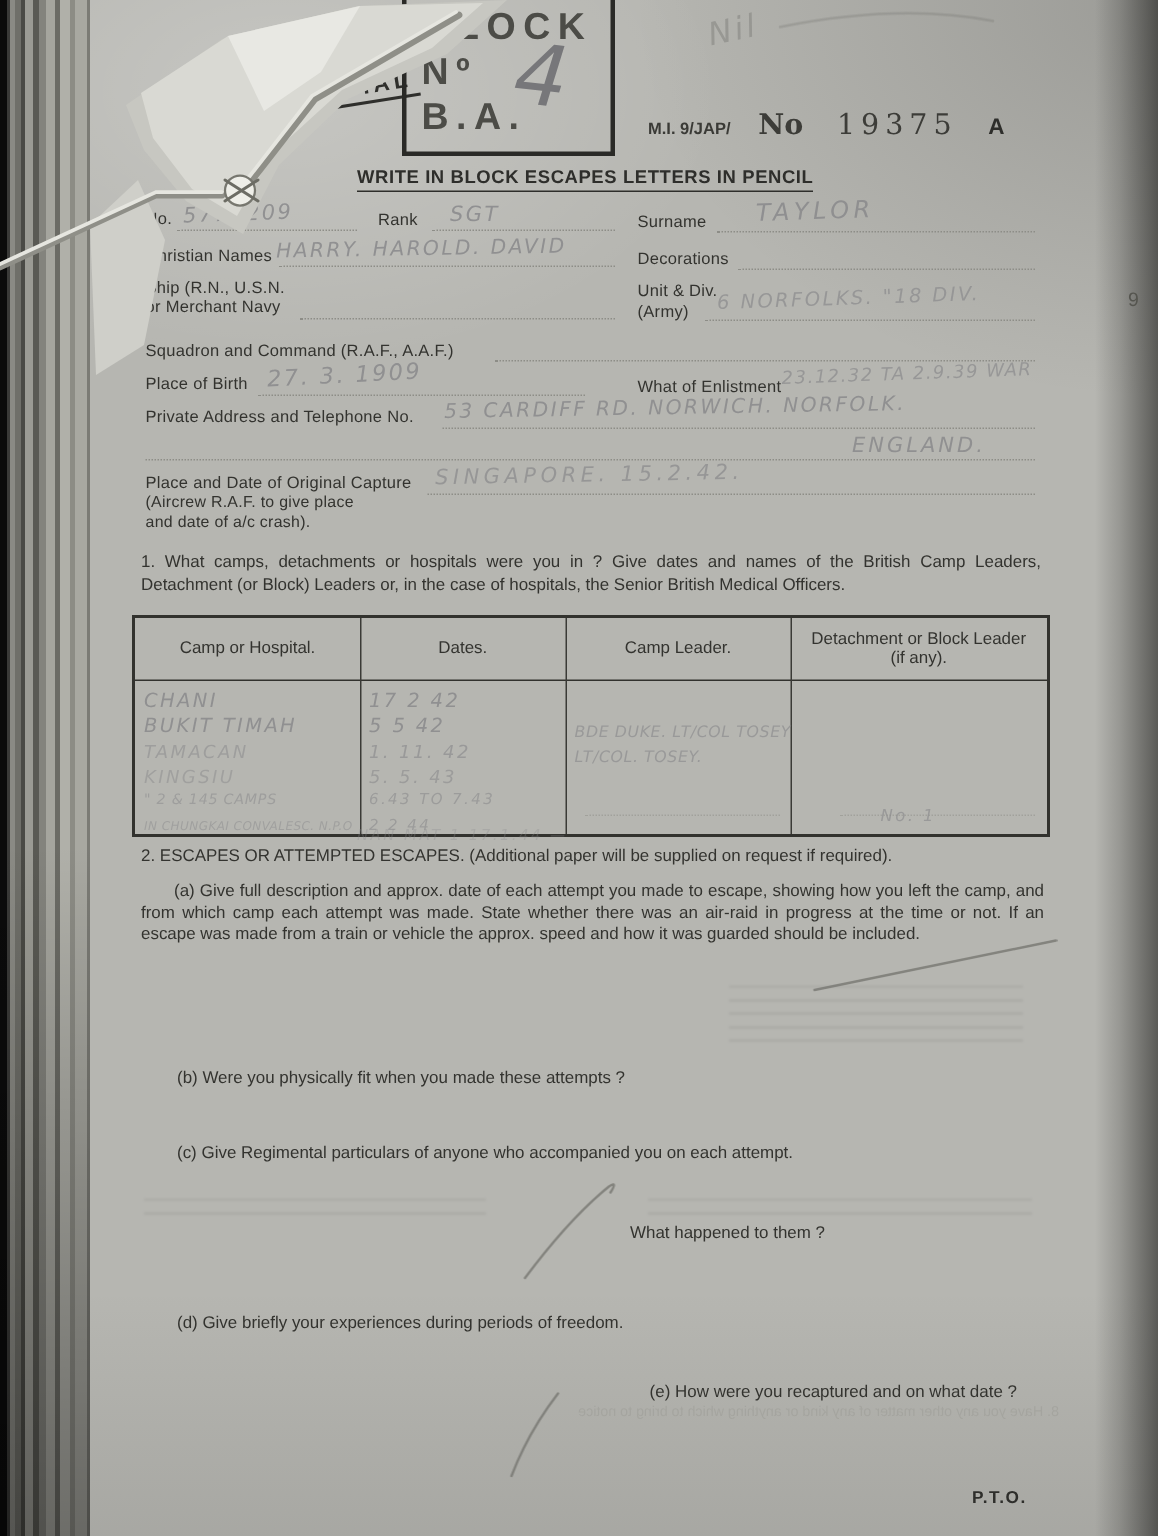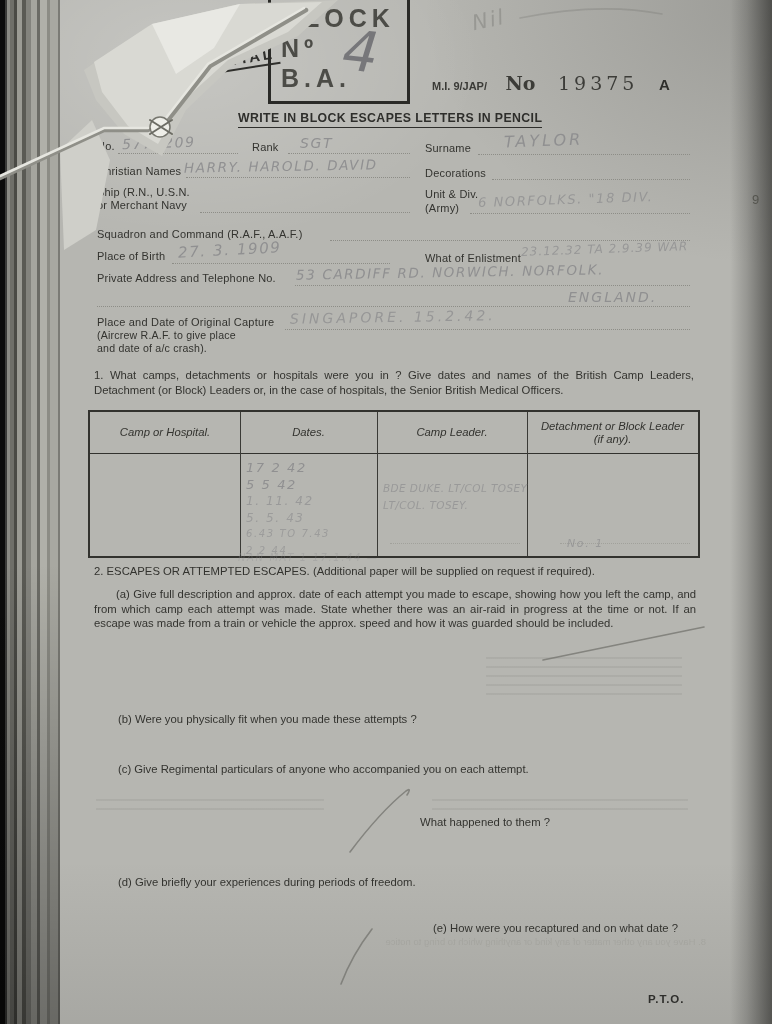--- a/index.html
+++ b/index.html
@@ -37,21 +37,21 @@
   .blockbox .num{position:absolute;left:72px;top:22px;font-family:"DejaVu Sans",sans-serif;
       font-style:italic;font-size:56px;color:#77777a;transform:rotate(6deg);}
   .mi9{position:absolute;left:432px;top:72px;z-index:3;white-space:nowrap;}
   .mi9 .pre{font-weight:bold;font-size:11px;color:#3a3a36;}
   .mi9 .no{font-family:"DejaVu Serif",serif;font-weight:bold;font-size:19px;color:#3c3c38;margin-left:14px;}
   .mi9 .serial{font-family:"DejaVu Serif",serif;font-size:19px;letter-spacing:4px;color:#3c3c38;margin-left:18px;}
   .mi9 .suf{font-weight:bold;font-size:15px;color:#2e2e2b;margin-left:16px;}
   .title{position:absolute;left:238px;top:111px;font-weight:bold;font-size:12.3px;
       letter-spacing:.4px;border-bottom:1.6px solid #2e2e2b;padding-bottom:2px;}
   .tbl{position:absolute;left:88px;top:410px;width:612px;height:148px;border:2px solid #32322e;box-sizing:border-box;}
-  .tbl .hrow{position:absolute;left:0;top:0;width:100%;height:42px;border-bottom:1.6px solid #32322e;box-sizing:border-box;display:flex;font-style:italic;}
+  .tbl .hrow{position:absolute;left:0;top:0;width:100%;height:42px;border-bottom:1.6px solid #32322e;box-sizing:border-box;display:flex;}
   .tbl .hcell{flex:0 0 auto;display:flex;align-items:center;justify-content:center;text-align:center;
       font-size:11.3px;color:#33332f;line-height:13px;padding:2px 8px;box-sizing:border-box;}
   .vline{position:absolute;top:0;bottom:0;width:0;border-left:1.4px solid #3a3a36;}
   .tcol{position:absolute;top:44px;bottom:2px;display:flex;flex-direction:column;padding:4px 6px;box-sizing:border-box;}
   .tcol .hwl{position:static;line-height:16.5px;}
   .bleed{position:absolute;transform:scaleX(-1);color:#9b9b95;opacity:.5;
       font-size:9.5px;filter:blur(.4px);white-space:nowrap;}
   .smudge{position:absolute;opacity:.35;
       background:repeating-linear-gradient(180deg, rgba(130,130,124,.5) 0 2px, rgba(0,0,0,0) 2px 9px);
       filter:blur(.7px);}
@@ -142,33 +142,41 @@
       <div class="hrow">
         <div class="hcell" style="width:150px">Camp or Hospital.</div>
         <div class="hcell" style="width:137px">Dates.</div>
         <div class="hcell" style="width:150px">Camp Leader.</div>
         <div class="hcell" style="width:171px">Detachment or Block Leader (if any).</div>
       </div>
       <div class="vline" style="left:150px"></div>
       <div class="vline" style="left:287px"></div>
       <div class="vline" style="left:437px"></div>
 
+      <div class="tcol" style="left:0;width:150px">
+        <span class="hw hwl" style="font-size:13px">CHANI</span>
+        <span class="hw hwl" style="font-size:13px">BUKIT TIMAH</span>
+        <span class="hw hwl" style="font-size:12px;opacity:.55">TAMACAN</span>
+        <span class="hw hwl" style="font-size:12px;opacity:.5">KINGSIU</span>
+        <span class="hw hwl" style="font-size:9.5px;letter-spacing:.5px;opacity:.55">"   2 &amp; 145 CAMPS</span>
+        <span class="hw hwl" style="font-size:8px;letter-spacing:.3px;opacity:.5">IN CHUNGKAI CONVALESC. N.P.O</span>
+      </div>
       <div class="tcol" style="left:150px;width:137px">
         <span class="hw hwl" style="font-size:13px">17 2 42</span>
         <span class="hw hwl" style="font-size:13px">5 5 42</span>
         <span class="hw hwl" style="font-size:12px;opacity:.65">1. 11. 42</span>
         <span class="hw hwl" style="font-size:12px;opacity:.6">5. 5. 43</span>
         <span class="hw hwl" style="font-size:10px;opacity:.6">6.43 TO 7.43</span>
         <span class="hw hwl" style="font-size:10px;opacity:.6">2 2 44</span>
       </div>
       <div class="tcol" style="left:287px;width:150px">
         <span class="hw hwl" style="font-size:10.5px;letter-spacing:.4px;margin-top:20px;opacity:.65">BDE DUKE. LT/COL TOSEY</span>
         <span class="hw hwl" style="font-size:10.5px;letter-spacing:.4px;opacity:.65">LT/COL. TOSEY.</span>
       </div>
-      <div class="tcol" style="left:437px;width:156px">
+      <div class="tcol" style="left:457px;width:156px">
         <span class="hw hwl" style="font-size:11px;margin-top:76px;margin-left:34px;opacity:.65">No. 1</span>
       </div>
       <div class="dot" style="left:300px;top:130px;width:130px;opacity:.5"></div>
       <div class="dot" style="left:470px;top:130px;width:130px;opacity:.5"></div>
     </div>
     <div class="hw" style="left:238px;top:552px;font-size:10px;opacity:.3">NAN MAT 1 17.1.44 —</div>
 
     <div class="para" style="left:94px;top:564px;width:606px;text-align:left">2.   ESCAPES OR ATTEMPTED ESCAPES.   (Additional paper will be supplied on request if required).</div>
     <div class="para" style="left:94px;top:587px;width:602px;text-indent:22px">(a)   Give full description and approx. date of each attempt you made to escape, showing how you left the camp, and from which camp each attempt was made.   State whether there was an air-raid in progress at the time or not.   If an escape was made from a train or vehicle the approx. speed and how it was guarded should be included.</div>
     <div class="para" style="left:118px;top:712px;width:560px;text-align:left">(b)   Were you physically fit when you made these attempts ?</div>

